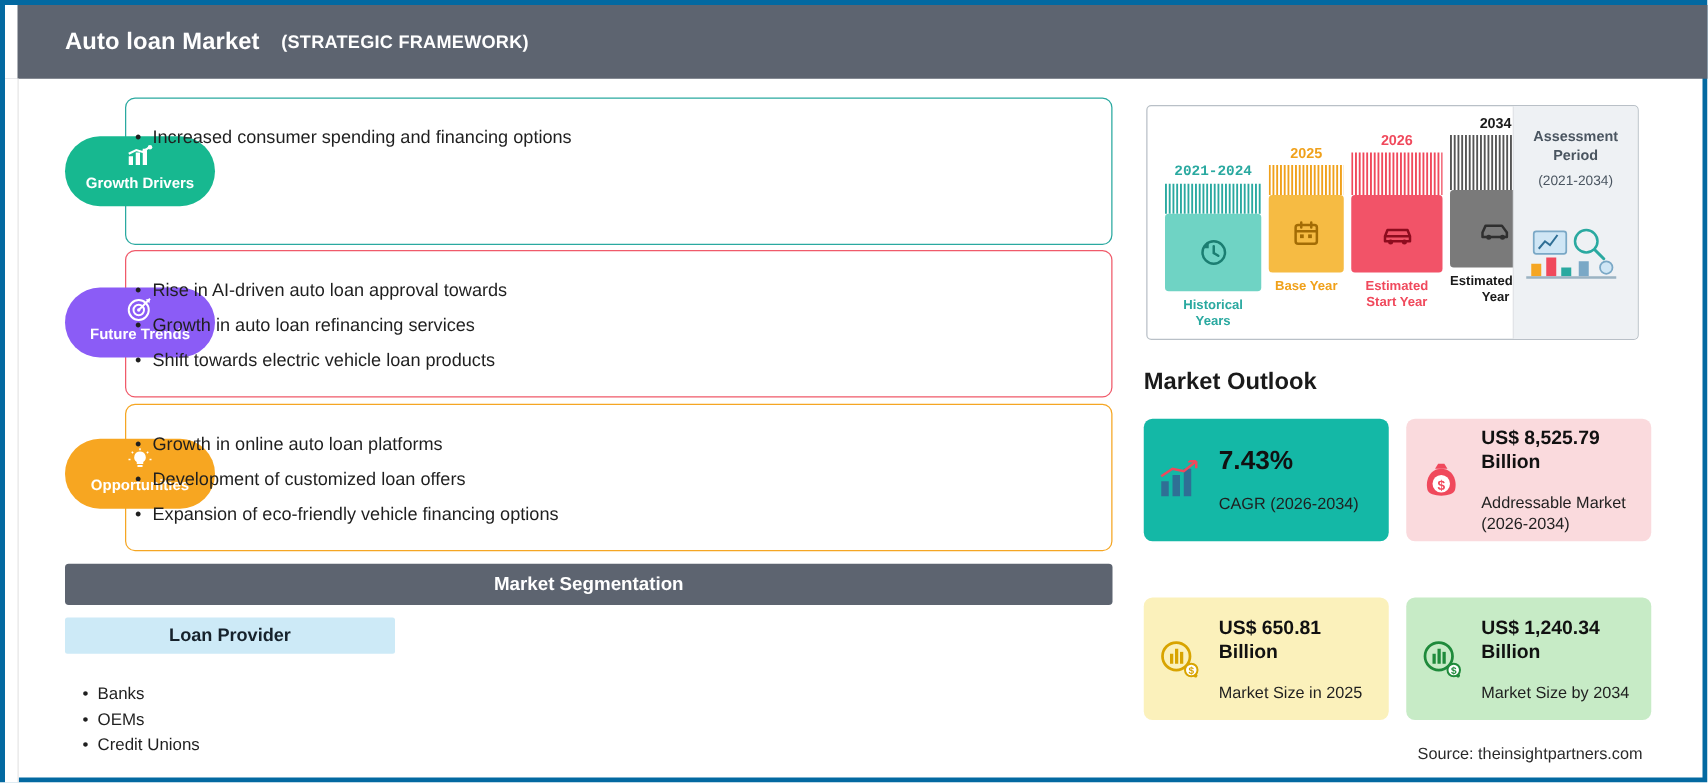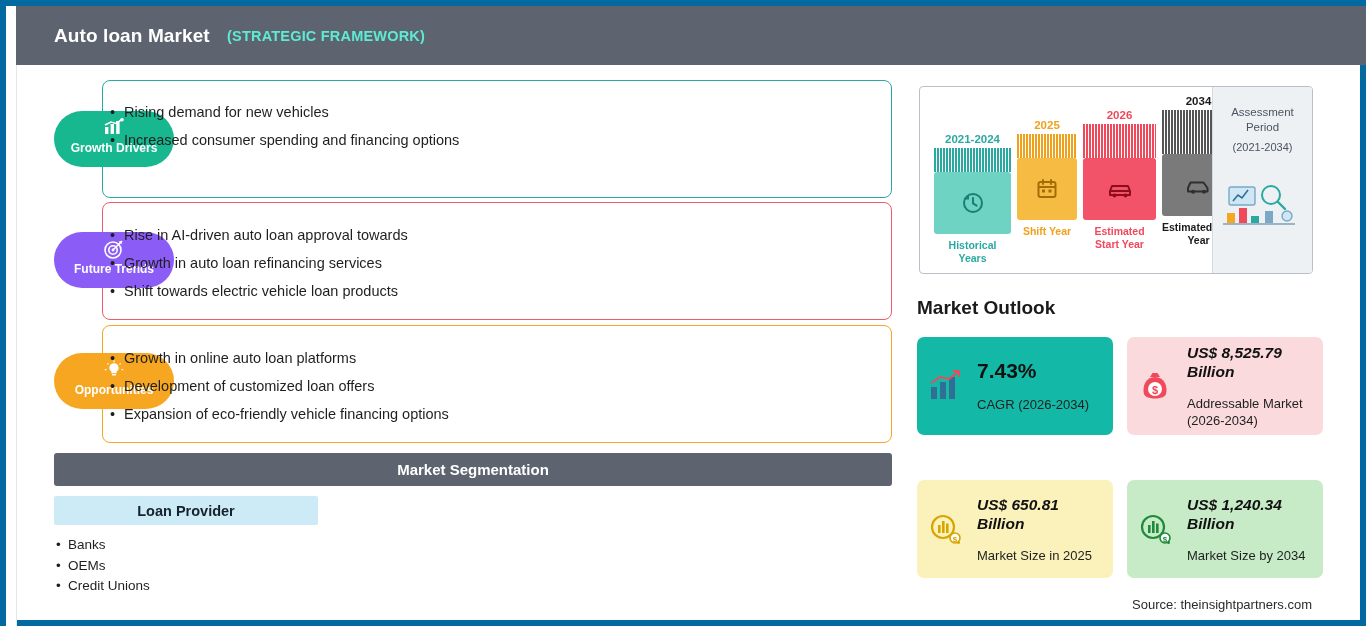--- a/index.html
+++ b/index.html
@@ -12,21 +12,21 @@
     background: #ffffff;
     font-family: "Liberation Sans", sans-serif;
     overflow: hidden;
     position: relative;
   }
   .page {
     position: relative;
     width: 1366px;
     height: 626px;
     box-sizing: border-box;
-    border: 6px solid #0369a1;
+    border: 4px solid #0369a1;
     background: #ffffff;
   }
 
   
   .header {
     position: absolute;
     left: 0; top: 0;
     width: 1366px;
     height: 59px;
     background: #5d6470;
@@ -43,21 +43,21 @@
     position: absolute;
     left: 48px; top: 19px;
     color: #ffffff;
     font-size: 19px;
     font-weight: bold;
     letter-spacing: .1px;
   }
   .header-sub {
     position: absolute;
     left: 221px; top: 22px;
-    color: #5eead4;
+    color: #ffffff;
     font-size: 14.5px;
     font-weight: bold;
     letter-spacing: .2px;
   }
   .logo {
     position: absolute;
     right: 22px; top: 10px;
     width: 130px; height: 40px;
     color: #ffffff;
     text-align: right;
@@ -160,21 +160,21 @@
     font-weight: bold;
     display: flex;
     align-items: center;
     justify-content: center;
     border-radius: 2px;
   }
   .seg-list {
     position: absolute;
     left: 46px; top: 466px;
     width: 420px;
-    margin: 4px; padding: 0;
+    margin: 16px; padding: 0;
     font-size: 13.5px;
     color: #1f1f1f;
     line-height: 20.5px;
   }
   .seg-list li { list-style: none; position: relative; padding-left: 12px; }
   .seg-list li:before { content: "•"; position: absolute; left: 0; top: 0; }
 
   
   .assessment-box {
     position: absolute;
@@ -211,21 +211,21 @@
     position: absolute;
     right: 0; top: 0;
     width: 100px; height: 186px;
     background: #eef1f4;
     border-left: 1px solid #d6dade;
     border-radius: 0 3px 3px 0;
     text-align: center;
     box-sizing: border-box;
     padding-top: 18px;
   }
-  .assess-title { font-size: 11.5px; font-weight: normal; color: #4a5560; line-height: 15px; }
+  .assess-title { font-size: 11.5px; font-weight: bold; color: #4a5560; line-height: 15px; }
   .assess-range { font-size: 11px; color: #4a5560; margin-top: 6px; }
 
   .market-outlook-title {
     position: absolute;
     left: 911px; top: 291px;
     font-size: 19px;
     font-weight: bold;
     color: #1a1a1a;
   }
 
@@ -241,21 +241,21 @@
   }
   .stat .s-icon {
     width: 50px;
     flex: 0 0 50px;
     text-align: center;
     font-size: 27px;
   }
   .stat .s-text { flex: 1; }
   .stat .s-big { font-size: 21px; font-weight: bold; color: #111; line-height: 23px; }
   .stat .s-sub { font-size: 13px; color: #1f1f1f; line-height: 17px; margin-top: 14px; }
-  .stat .s-big-small { font-size: 15.5px; font-weight: bold; color: #111; line-height: 19px; font-style: italic; }
+  .stat .s-big-small { font-size: 15.5px; font-weight: bold; color: #111; line-height: 19px; }
 
   .stat.cagr { left: 911px; top: 331px; background: #14b8a6; }
   .stat.addressable { left: 1121px; top: 331px; background: #fadadd; }
   .stat.size2025 { left: 911px; top: 474px; background: #fbf1bb; }
   .stat.size2034 { left: 1121px; top: 474px; background: #c7ebc6; }
   .stat.addressable, .stat.size2025, .stat.size2034 { align-items: center; }
 
   .source {
     position: absolute;
     right: 48px; top: 591px;
@@ -286,21 +286,20 @@
           <rect x="3" y="9" width="3.4" height="7" fill="#ffffff"></rect>
           <rect x="8.6" y="6" width="3.4" height="10" fill="#ffffff"></rect>
           <rect x="14.2" y="3" width="3.4" height="13" fill="#ffffff"></rect>
           <path d="M3 7 L9 4 L14 5.5 L20 1.5" stroke="#ffffff" stroke-width="1.6" fill="none"></path>
           <circle cx="20" cy="1.8" r="1.8" fill="#ffffff"></circle>
         </svg>
       </span>
       <span class="label">Growth Drivers</span>
     </div>
     <ul class="bullets growth">
-      <li>Rising demand for new vehicles</li>
       <li>Increased consumer spending and financing options</li>
     </ul>
 
     <div class="card trends"></div>
     <div class="pill trends">
       <span class="icon">
         <svg width="22" height="20" viewBox="0 0 22 20" style="margin:0 auto;">
           <circle cx="10" cy="11" r="8" fill="none" stroke="#ffffff" stroke-width="1.6"></circle>
           <circle cx="10" cy="11" r="4.2" fill="none" stroke="#ffffff" stroke-width="1.6"></circle>
           <circle cx="10" cy="11" r="1.4" fill="#ffffff"></circle>
@@ -338,21 +337,21 @@
     <ul class="seg-list">
       <li>Banks</li>
       <li>OEMs</li>
       <li>Credit Unions</li>
     </ul>
   </div>
 
   <div class="assessment-box">
 
     <div class="year-col col-hist">
-      <div class="year-label" style="color:#2aa9a0;">2021-2024</div>
+      <div class="year-label" style="color:#2aa9a0;font-family:Liberation Mono, monospace;">2021-2024</div>
       <div class="bar-strip" style="background-image: repeating-linear-gradient(90deg,#2aa9a0 0 1.6px,#ffffff 1.6px 3.2px);"></div>
       <div class="tile" style="background:#6fd3c4;">
         <svg width="26" height="26" viewBox="0 0 26 26">
           <circle cx="13" cy="13" r="9" fill="none" stroke="#1b7e72" stroke-width="2"></circle>
           <path d="M13 8 v5.4 l3.6 2.2" stroke="#1b7e72" stroke-width="2" fill="none" stroke-linecap="round"></path>
           <path d="M4.6 8.6 h3.4 v-3.4" stroke="#1b7e72" stroke-width="2" fill="none"></path>
         </svg>
       </div>
       <div class="year-cap" style="color:#2aa9a0;">Historical Years</div>
     </div>
@@ -362,21 +361,21 @@
       <div class="bar-strip" style="background-image: repeating-linear-gradient(90deg,#f0a11b 0 1.6px,#ffffff 1.6px 3.2px);"></div>
       <div class="tile" style="background:#f6bb43;">
         <svg width="24" height="24" viewBox="0 0 24 24">
           <rect x="3.5" y="5" width="17" height="15" rx="2" fill="none" stroke="#a36c05" stroke-width="2"></rect>
           <path d="M3.5 10 h17" stroke="#a36c05" stroke-width="2"></path>
           <path d="M8 3 v4 M16 3 v4" stroke="#a36c05" stroke-width="2" stroke-linecap="round"></path>
           <rect x="7" y="12.5" width="3" height="3" fill="#a36c05"></rect>
           <rect x="13.5" y="12.5" width="3" height="3" fill="#a36c05"></rect>
         </svg>
       </div>
-      <div class="year-cap" style="color:#f0a11b;">Shift Year</div>
+      <div class="year-cap" style="color:#f0a11b;">Base Year</div>
     </div>
 
     <div class="year-col col-est-start">
       <div class="year-label" style="color:#f0495c;">2026</div>
       <div class="bar-strip" style="height:34px;background-image: repeating-linear-gradient(90deg,#f0495c 0 1.6px,#ffffff 1.6px 3.2px);"></div>
       <div class="tile" style="background:#f25368;">
         <svg width="28" height="22" viewBox="0 0 28 22">
           <path d="M4 13 l2-5 h16 l2 5 v4 h-20 z" fill="none" stroke="#8d0c1e" stroke-width="2" stroke-linejoin="round"></path>
           <circle cx="8.5" cy="17.5" r="2" fill="#8d0c1e"></circle>
           <circle cx="19.5" cy="17.5" r="2" fill="#8d0c1e"></circle>

